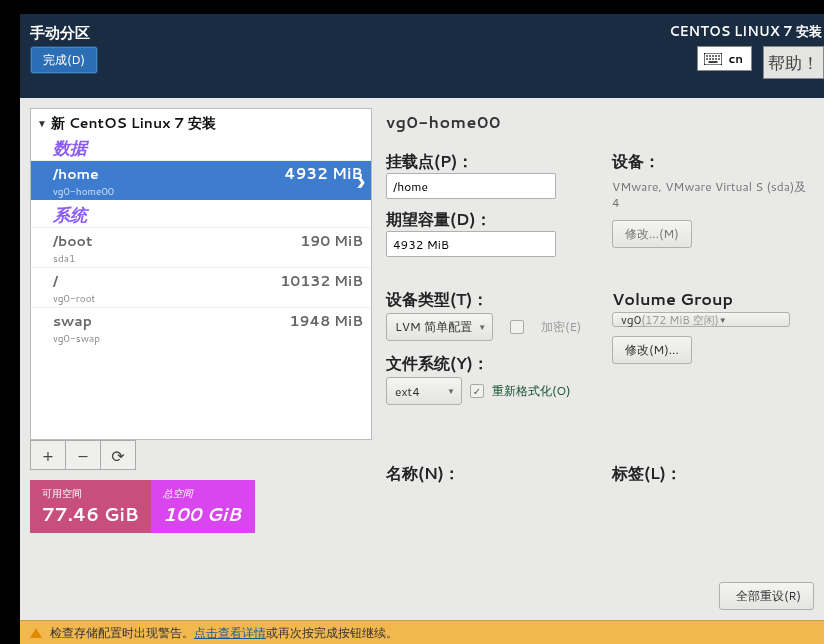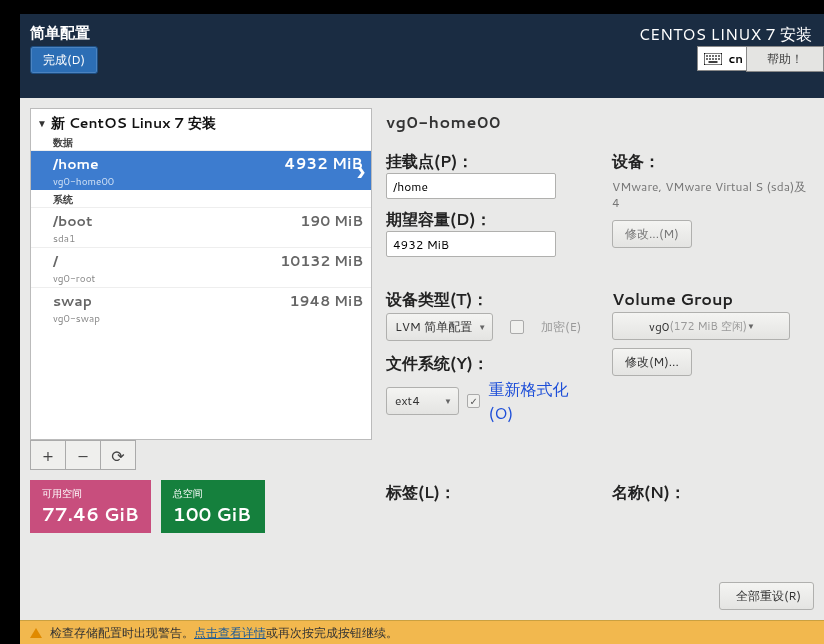--- a/index.html
+++ b/index.html
@@ -1,72 +1,72 @@
 <!DOCTYPE html>
 <html><head>
 <meta charset="utf-8">
 <style>
 * { box-sizing: border-box; margin: 0; padding: 0; font-family: "Cantarell", "Noto Sans", sans-serif; }
 body { width: 824px; height: 644px; background: #000; overflow: hidden; }
 .win { position: absolute; left: 20px; top: 14px; width: 804px; height: 630px; background: #e9e9e8; display: flex; flex-direction: column; }
 .topbar { background: linear-gradient(#1a2c42, #1a2c42); height: 84px; color: #fff; position: relative; }
 .tb-title { position: absolute; left: 10px; top: 8px; font-size: 15px; font-weight: bold; }
 .tb-done { position: absolute; left: 10px; top: 32px; padding: 4px 12px; background: #2c6eb5; border: 1px solid #1d4d80; border-radius: 3px; color: #fff; font-size: 12px; box-shadow: 0 0 0 1px rgba(255,255,255,0.15) inset; text-align: right; }
-.tb-right { position: absolute; right: 12px; top: 8px; font-size: 16px; font-weight: 400; }
+.tb-right { position: absolute; right: 2px; top: 8px; font-size: 13px; font-weight: 700; }
 .tb-kb { position: absolute; right: 72px; top: 32px; background: #fff; color: #000; padding: 3px 8px 3px 6px; font-size: 12px; display: flex; align-items: center; gap: 6px; border: 1px solid #888; }
 .kb-icon svg { width: 18px; height: 12px; display: block; }
-.tb-help { position: absolute; right: 0; top: 32px; background: #e4e4e2; color: #444; padding: 3px 20px; font-size: 12px; border: 1px solid #888; }
+.tb-help { position: absolute; right: 0; top: 32px; background: #e4e4e2; color: #444; padding: 3px 4px; font-size: 17px; border: 1px solid #888; }
 .body { flex: 1; display: flex; padding: 10px 10px 4px 10px; gap: 14px; position: relative; overflow: hidden; }
 .left { width: 342px; display: flex; flex-direction: column; }
 .tree { border: 1px solid #bbb; background: #fff; height: 332px; overflow: hidden; }
 .tree-head { display: flex; align-items: center; gap: 4px; padding: 4px 6px 0 6px; font-weight: bold; font-size: 14px; color: #111; }
 .caret { font-size: 10px; color: #333; }
-.group { padding: 2px 0 0 22px; font-size: 10px; font-weight: bold; color: #404040; }
+.group { padding: 2px 0 0 22px; font-size: 17px; font-weight: bold; color: #8b5cf6; font-style: italic; }
 .row { height: 40px; padding: 4px 8px 4px 22px; display: flex; flex-direction: column; justify-content: center; position: relative; border-top: 1px solid #eee; }
 .row.sel { background: #3d7ccf; color: #fff; }
 .row .p1 { display: flex; justify-content: space-between; align-items: center; font-size: 14px; font-weight: bold; }
 .row.sel .p1 .sz { font-size: 15px; }
 .row .sz { color: inherit; }
 .row .sub { font-size: 10px; color: #888; font-weight: normal; }
 .row.sel .sub { color: #cfe0f5; }
 .row.sel::after { content: "›"; position: absolute; right: 6px; top: 50%; transform: translateY(-50%); font-size: 26px; font-weight: bold; color: #fff; }
 .row:not(.sel) .p1 { color: #666; }
 .btnbar { display: flex; gap: 0; margin-top: 0; }
 .ibtn { width: 36px; height: 30px; border: 1px solid #aaa; background: #efefed; display: flex; align-items: center; justify-content: center; font-size: 16px; color: #444; margin-left: -1px; }
 .ibtn:first-child { margin-left: 0; }
-.storage { display: flex; gap: 10px; margin-top: 10px; }
+.storage { display: flex; margin-top: 10px; }
 .sbox { padding: 6px 12px; color: #fff; min-width: 104px; }
 .sbox.avail { background: #c84e7d; }
-.sbox.total { background: #15803d; }
+.sbox.total { background: #d946ef; font-style: italic; }
 .sbox .lbl { font-size: 10px; }
 .sbox .val { font-size: 18px; font-weight: bold; }
 .link { color: #2a5da8; font-size: 12px; text-decoration: underline; margin-top: 14px; padding-left: 2px; }
 .right { flex: 1; padding-top: 2px; font-size: 13px; color: #333; position: relative; }
 .rtitle { font-size: 16px; font-weight: bold; letter-spacing: 0.5px; margin-bottom: 12px; }
 .form-grid { display: grid; grid-template-columns: 1fr 1fr; gap: 6px 24px; }
 .flabel { font-size: 16px; font-weight: bold; color: #222; margin-top: 4px; }
 .inp { width: 170px; height: 26px; border: 1px solid #b0b0ae; background: #fff; padding: 2px 6px; font-size: 12px; border-radius: 2px; }
 .devtxt { font-size: 12px; color: #777; line-height: 1.3; }
 .btn { height: 28px; border: 1px solid #b0b0ae; background: linear-gradient(#f4f4f2, #e4e4e2); border-radius: 3px; padding: 0 12px; font-size: 12px; color: #777; display: inline-flex; align-items: center; }
 .sel-box { display: inline-flex; align-items: center; border: 1px solid #b0b0ae; background: linear-gradient(#f4f4f2, #e4e4e2); border-radius: 3px; height: 28px; padding: 0 6px 0 8px; font-size: 12px; gap: 6px; }
 .sel-box .tr { font-size: 8px; color: #666; }
 .chk { width: 14px; height: 14px; border: 1px solid #aaa; border-radius: 2px; display: inline-flex; align-items: center; justify-content: center; vertical-align: middle; font-size: 10px; color: #555; background: #f0f0ee; }
 .reset-btn { position: absolute; right: 0; bottom: -4px; padding-left: 16px; }
 .warn { position: absolute; left: 0; right: 0; bottom: 0; height: 24px; background: #f2b84e; display: flex; align-items: center; padding: 0 10px; font-size: 12px; color: #333; gap: 8px; border-top: 1px solid #caa040; }
 .warn .tri { width: 0; height: 0; border-left: 6px solid transparent; border-right: 6px solid transparent; border-bottom: 10px solid #e08a00; position: relative; }
 .warn a { color: #1a5a98; text-decoration: underline; }
-.vg-sel { display: inline-flex; align-items: center; border: 1px solid #b0b0ae; background: linear-gradient(#f4f4f2,#e4e4e2); border-radius: 3px; height: 28px; padding: 0 6px 0 8px; font-size: 12px; width: 178px; justify-content: center; }
+.vg-sel { display: inline-flex; align-items: center; border: 1px solid #b0b0ae; background: linear-gradient(#f4f4f2,#e4e4e2); border-radius: 3px; height: 15px; padding: 0 6px 0 8px; font-size: 12px; width: 178px; justify-content: flex-start; }
 .vg-sel .sub { color: #999; font-size: 11px; }
 </style>
 </head>
 <body>
 
 <div class="win">
   <div class="topbar">
-    <div class="tb-title">简单配置</div>
+    <div class="tb-title">手动分区</div>
     <button class="tb-done">完成(D)</button>
     <div class="tb-right">CENTOS LINUX 7 安装</div>
     <div class="tb-kb">
       <span class="kb-icon">
         <svg viewBox="0 0 24 16">
             <rect x="0" y="0" width="24" height="16" rx="2" fill="none" stroke="#000" stroke-width="1.5"></rect>
             <rect x="3" y="3" width="2" height="2" fill="#000"></rect>
             <rect x="7" y="3" width="2" height="2" fill="#000"></rect>
             <rect x="11" y="3" width="2" height="2" fill="#000"></rect>
             <rect x="15" y="3" width="2" height="2" fill="#000"></rect>
@@ -166,40 +166,40 @@
             <span class="chk"></span>
             <span style="font-size:12px;color:#999">加密(E)</span>
           </div>
           <div class="flabel" style="margin-top:10px">文件系统(Y)：</div>
           <div style="display:flex;align-items:center;gap:8px;margin-top:2px">
             <div class="sel-box" style="width:76px;justify-content:space-between">
               <span>ext4</span>
                 <span class="tr">▼</span>
             </div>
             <span class="chk">✓</span>
-            <span style="font-size:16px;color:#1d4ed8">重新格式化(O)</span>
+            <span style="font-size:12px;color:#14532d">重新格式化(O)</span>
           </div>
         </div>
         <div>
           <div class="flabel">Volume Group</div>
           <div class="vg-sel" style="margin-top:2px">
             <span>vg0</span>
             <span class="sub">(172 MiB 空闲)</span>
             <span class="tr" style="font-size:8px;color:#666">▼</span>
           </div>
           <button class="btn" style="margin-top:8px;color:#333">修改(M)...</button>
         </div>
 
         <div style="grid-column:1/3;height:40px"></div>
 
         <div>
+            <div class="flabel">名称(N)：</div>
+          </div>
+        <div>
             <div class="flabel">标签(L)：</div>
-          </div>
-        <div>
-            <div class="flabel">名称(N)：</div>
           </div>
       </div>
       <button class="btn reset-btn" style="color:#333;bottom:30px">全部重设(R)</button>
     </div>
   </div>
 
   <div class="warn">
     <span class="tri"></span>
     <span>
       <span>检查存储配置时出现警告。</span><a>点击查看详情</a><span>或再次按完成按钮继续。</span>

